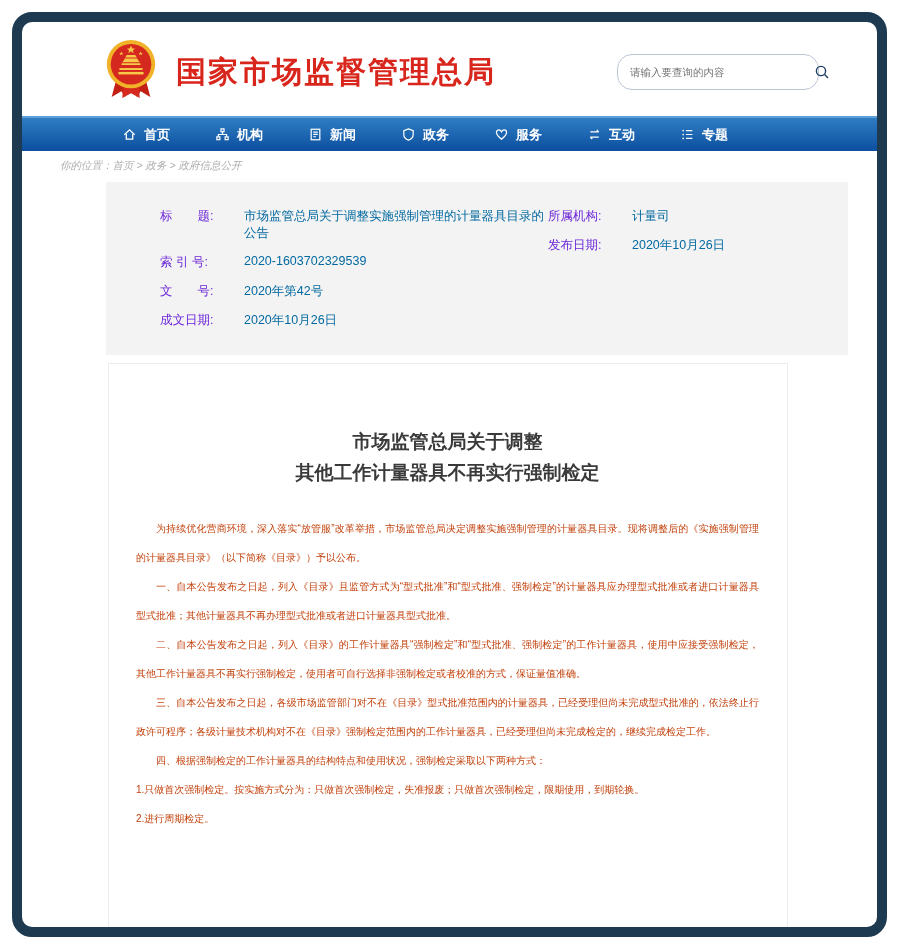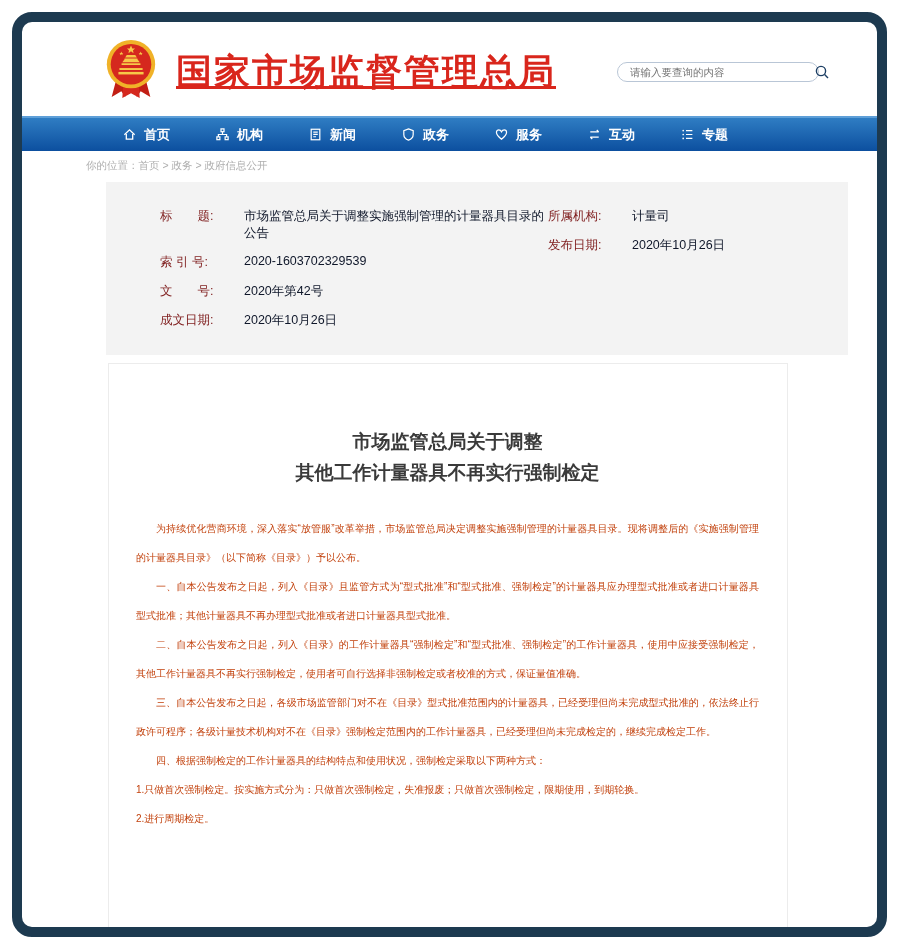--- a/index.html
+++ b/index.html
@@ -17,33 +17,32 @@
     background:#ffffff;
     overflow:hidden;
   }
   
   .header {
     display:flex; align-items:center;
     padding:16px 40px 10px 80px;
   }
   .logo { margin-right:16px; flex:0 0 auto; }
   .titles .cn {
-    color:#d9261c; font-size:36px; font-weight:bold; letter-spacing:2px;
+    color:#d9261c; font-size:30px; font-weight:bold; letter-spacing:2px;
     line-height:32px;
-    text-decoration:underline;
   }
   .titles .en {
     color:#d9261c; font-size:10.5px; letter-spacing:3.1px; margin-top:5px;
     font-weight:bold;
   }
   .search {
     margin-left:auto; margin-right:18px;
     display:flex; align-items:center;
     border:1px solid #b9c6d6; border-radius:15px;
-    height:20px; width:202px; padding:0 10px;
+    height:36px; width:202px; padding:0 10px;
     background:#fff;
     gap:47px;
   }
   .search input {
     border:0; outline:0; flex:1; font-size:10.5px; color:#333;
     background:transparent; font-family:"Liberation Sans", sans-serif;
   }
   .search .mag { flex:0 0 auto; cursor:pointer; display:flex; }
   
   .navbar {
@@ -54,36 +53,36 @@
     padding-left:100px;
   }
   .nav-item {
     display:flex; align-items:center; gap:7px;
     color:#fff; font-size:13px; font-weight:bold;
     width:93px; cursor:pointer; flex:0 0 auto;
   }
   .nav-item svg { display:block; }
   
   .breadcrumb {
-    padding:8px 0 5px 64px;
-    font-size:10.5px; color:#aeaeae;
+    padding:8px 0 5px 38px;
+    font-size:10.5px; color:#aeaeae;font-style:italic;
   }
   .breadcrumb .crumb { color:#aeaeae; cursor:pointer; }
   
   .meta {
     margin:4px 29px 0 84px;
     background:#f3f3f3;
     padding:26px 0 14px 54px;
     display:flex;
   }
   .meta-col-left { width:388px; flex:0 0 auto; }
   .meta-col-right { flex:1; }
   .meta .row { display:flex; margin-bottom:12px; font-size:12.5px; }
-  .meta .label { color:#7f1d1d; width:84px; flex:0 0 auto; white-space:pre; }
-  .meta .value { color:#0f172a; }
+  .meta .label { color:#6d28d9; width:84px; flex:0 0 auto; white-space:pre; }
+  .meta .value { color:#0369a1; }
   
   .doc {
     margin:8px 89px 0 86px;
     background:#fff;
     border:1px solid #ececec;
     min-height:612px;
     padding:62px 28px 26px 27px;
   }
   .doc-title {
     text-align:center; font-size:19px; font-weight:bold; color:#3a3a3a;

